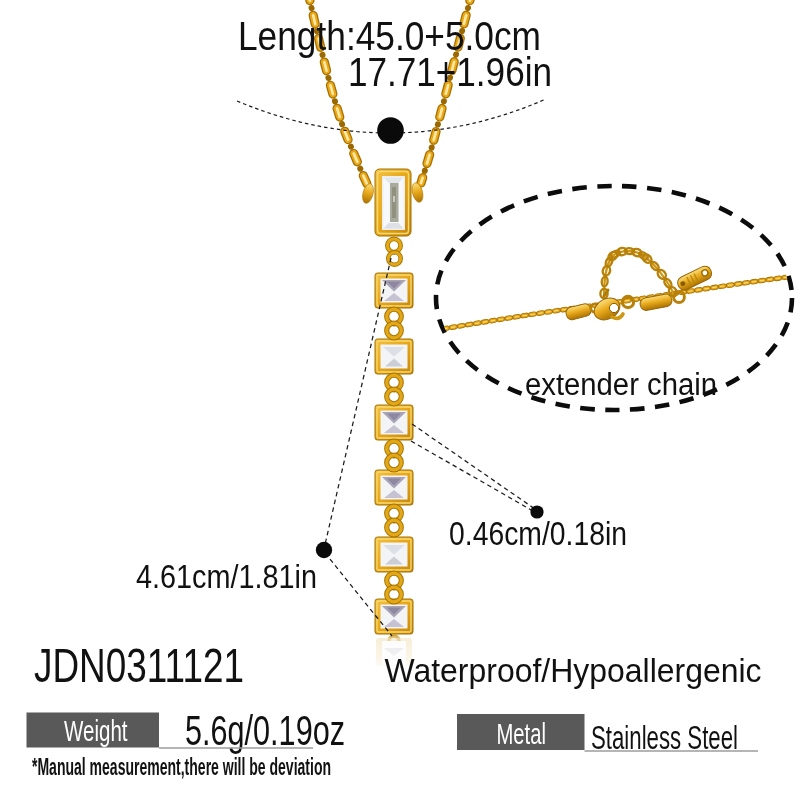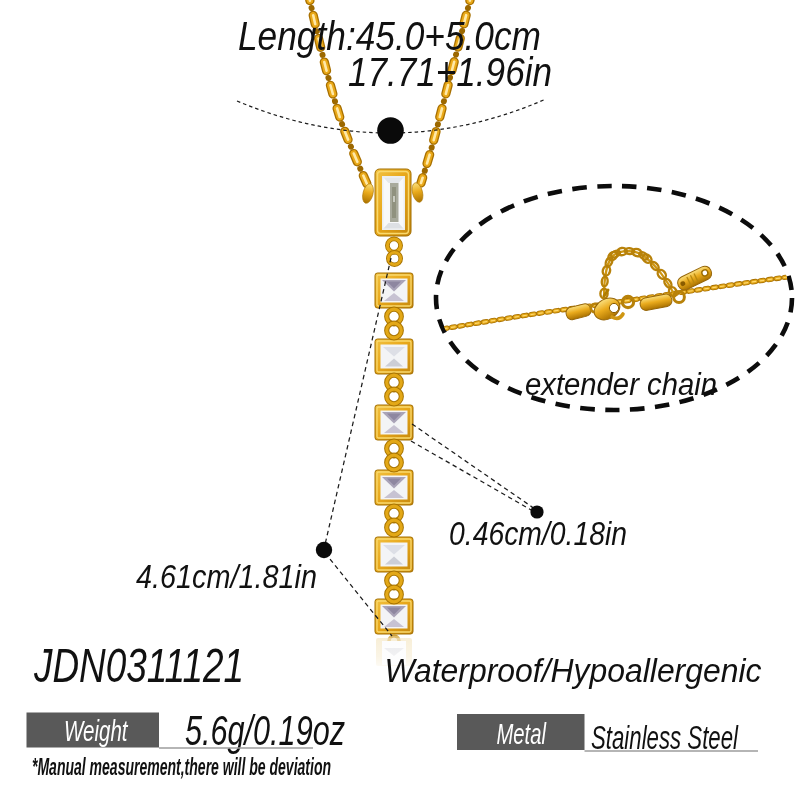--- a/index.html
+++ b/index.html
@@ -1,17 +1,17 @@
 <!DOCTYPE html>
 <html><head>
 <meta charset="utf-8">
 <style>
   html,body{margin:0;padding:0;background:#fff;}
   .stage{position:relative;width:800px;height:800px;overflow:hidden;background:#fff;
-         font-family:"Liberation Sans",sans-serif;font-style:italic;-webkit-font-smoothing:antialiased;}
+         font-family:"Liberation Sans",sans-serif;-webkit-font-smoothing:antialiased;}
   svg{display:block;}
 </style>
 </head>
 <body>
 <div class="stage">
 <svg width="800" height="800" viewBox="0 0 800 800">
 <defs>
   <linearGradient id="goldF" x1="0" y1="0" x2="1" y2="1">
     <stop offset="0" stop-color="#f2c242"></stop>
     <stop offset="0.45" stop-color="#e8a81b"></stop>

